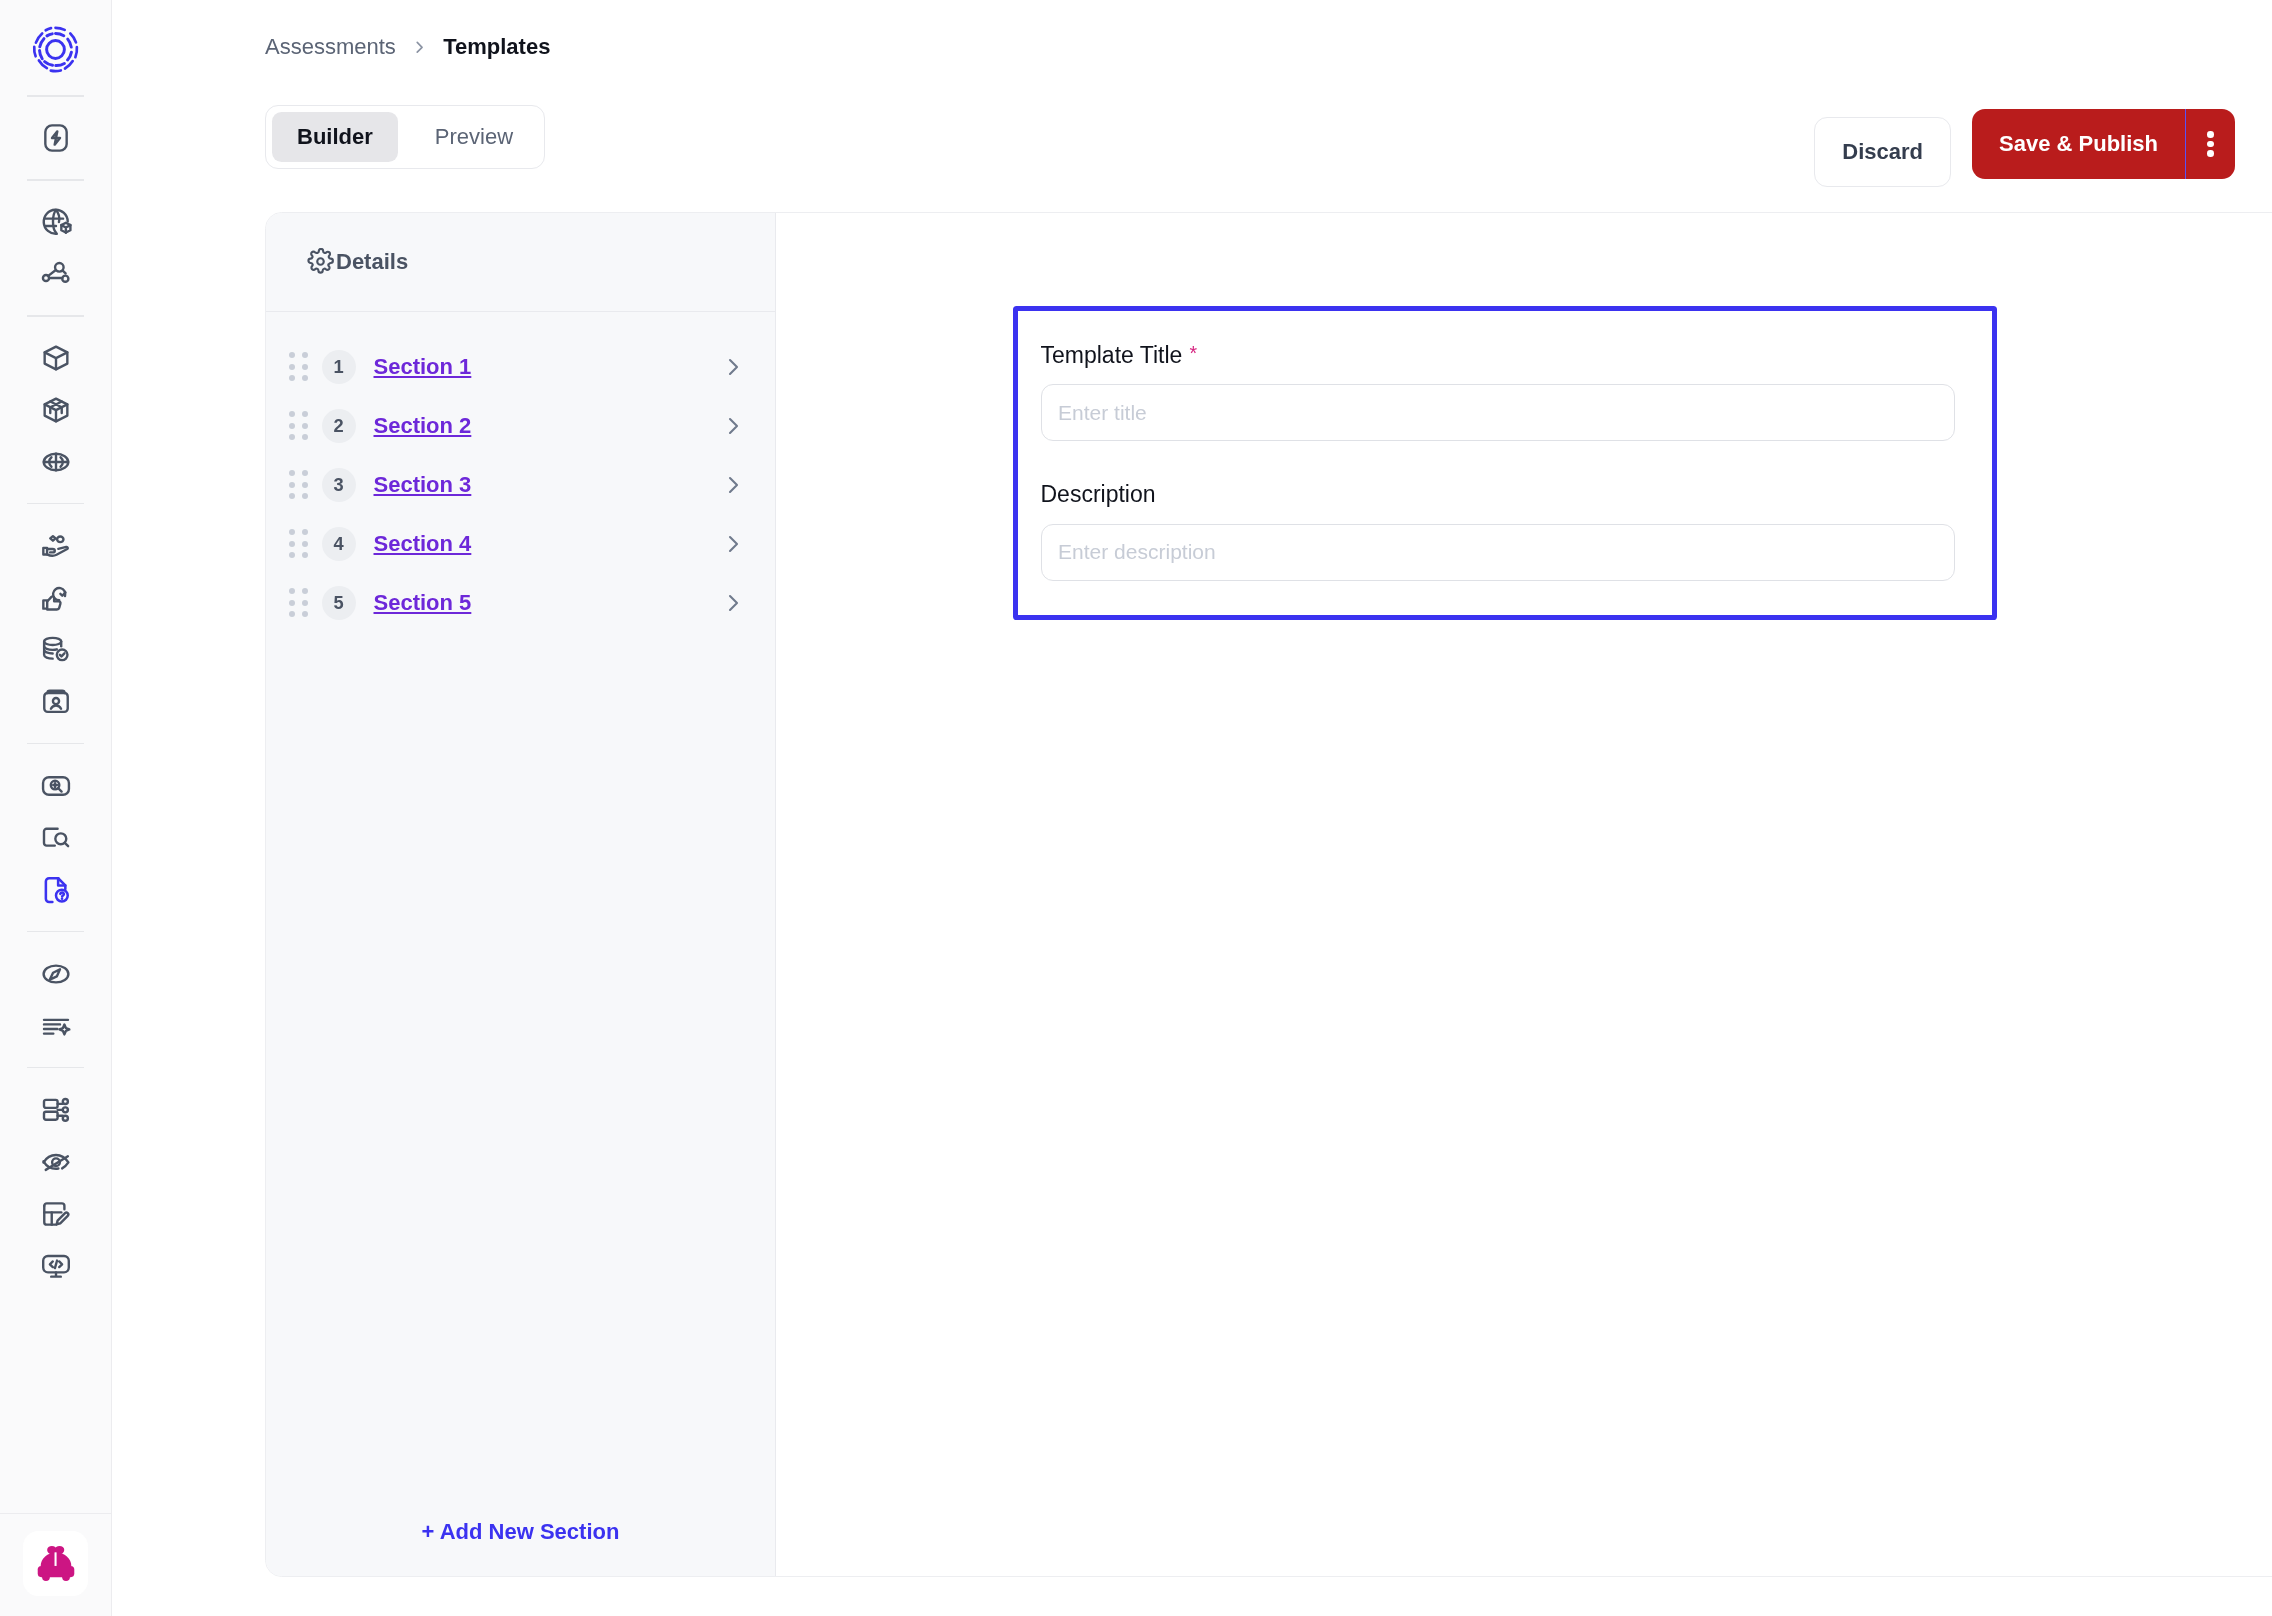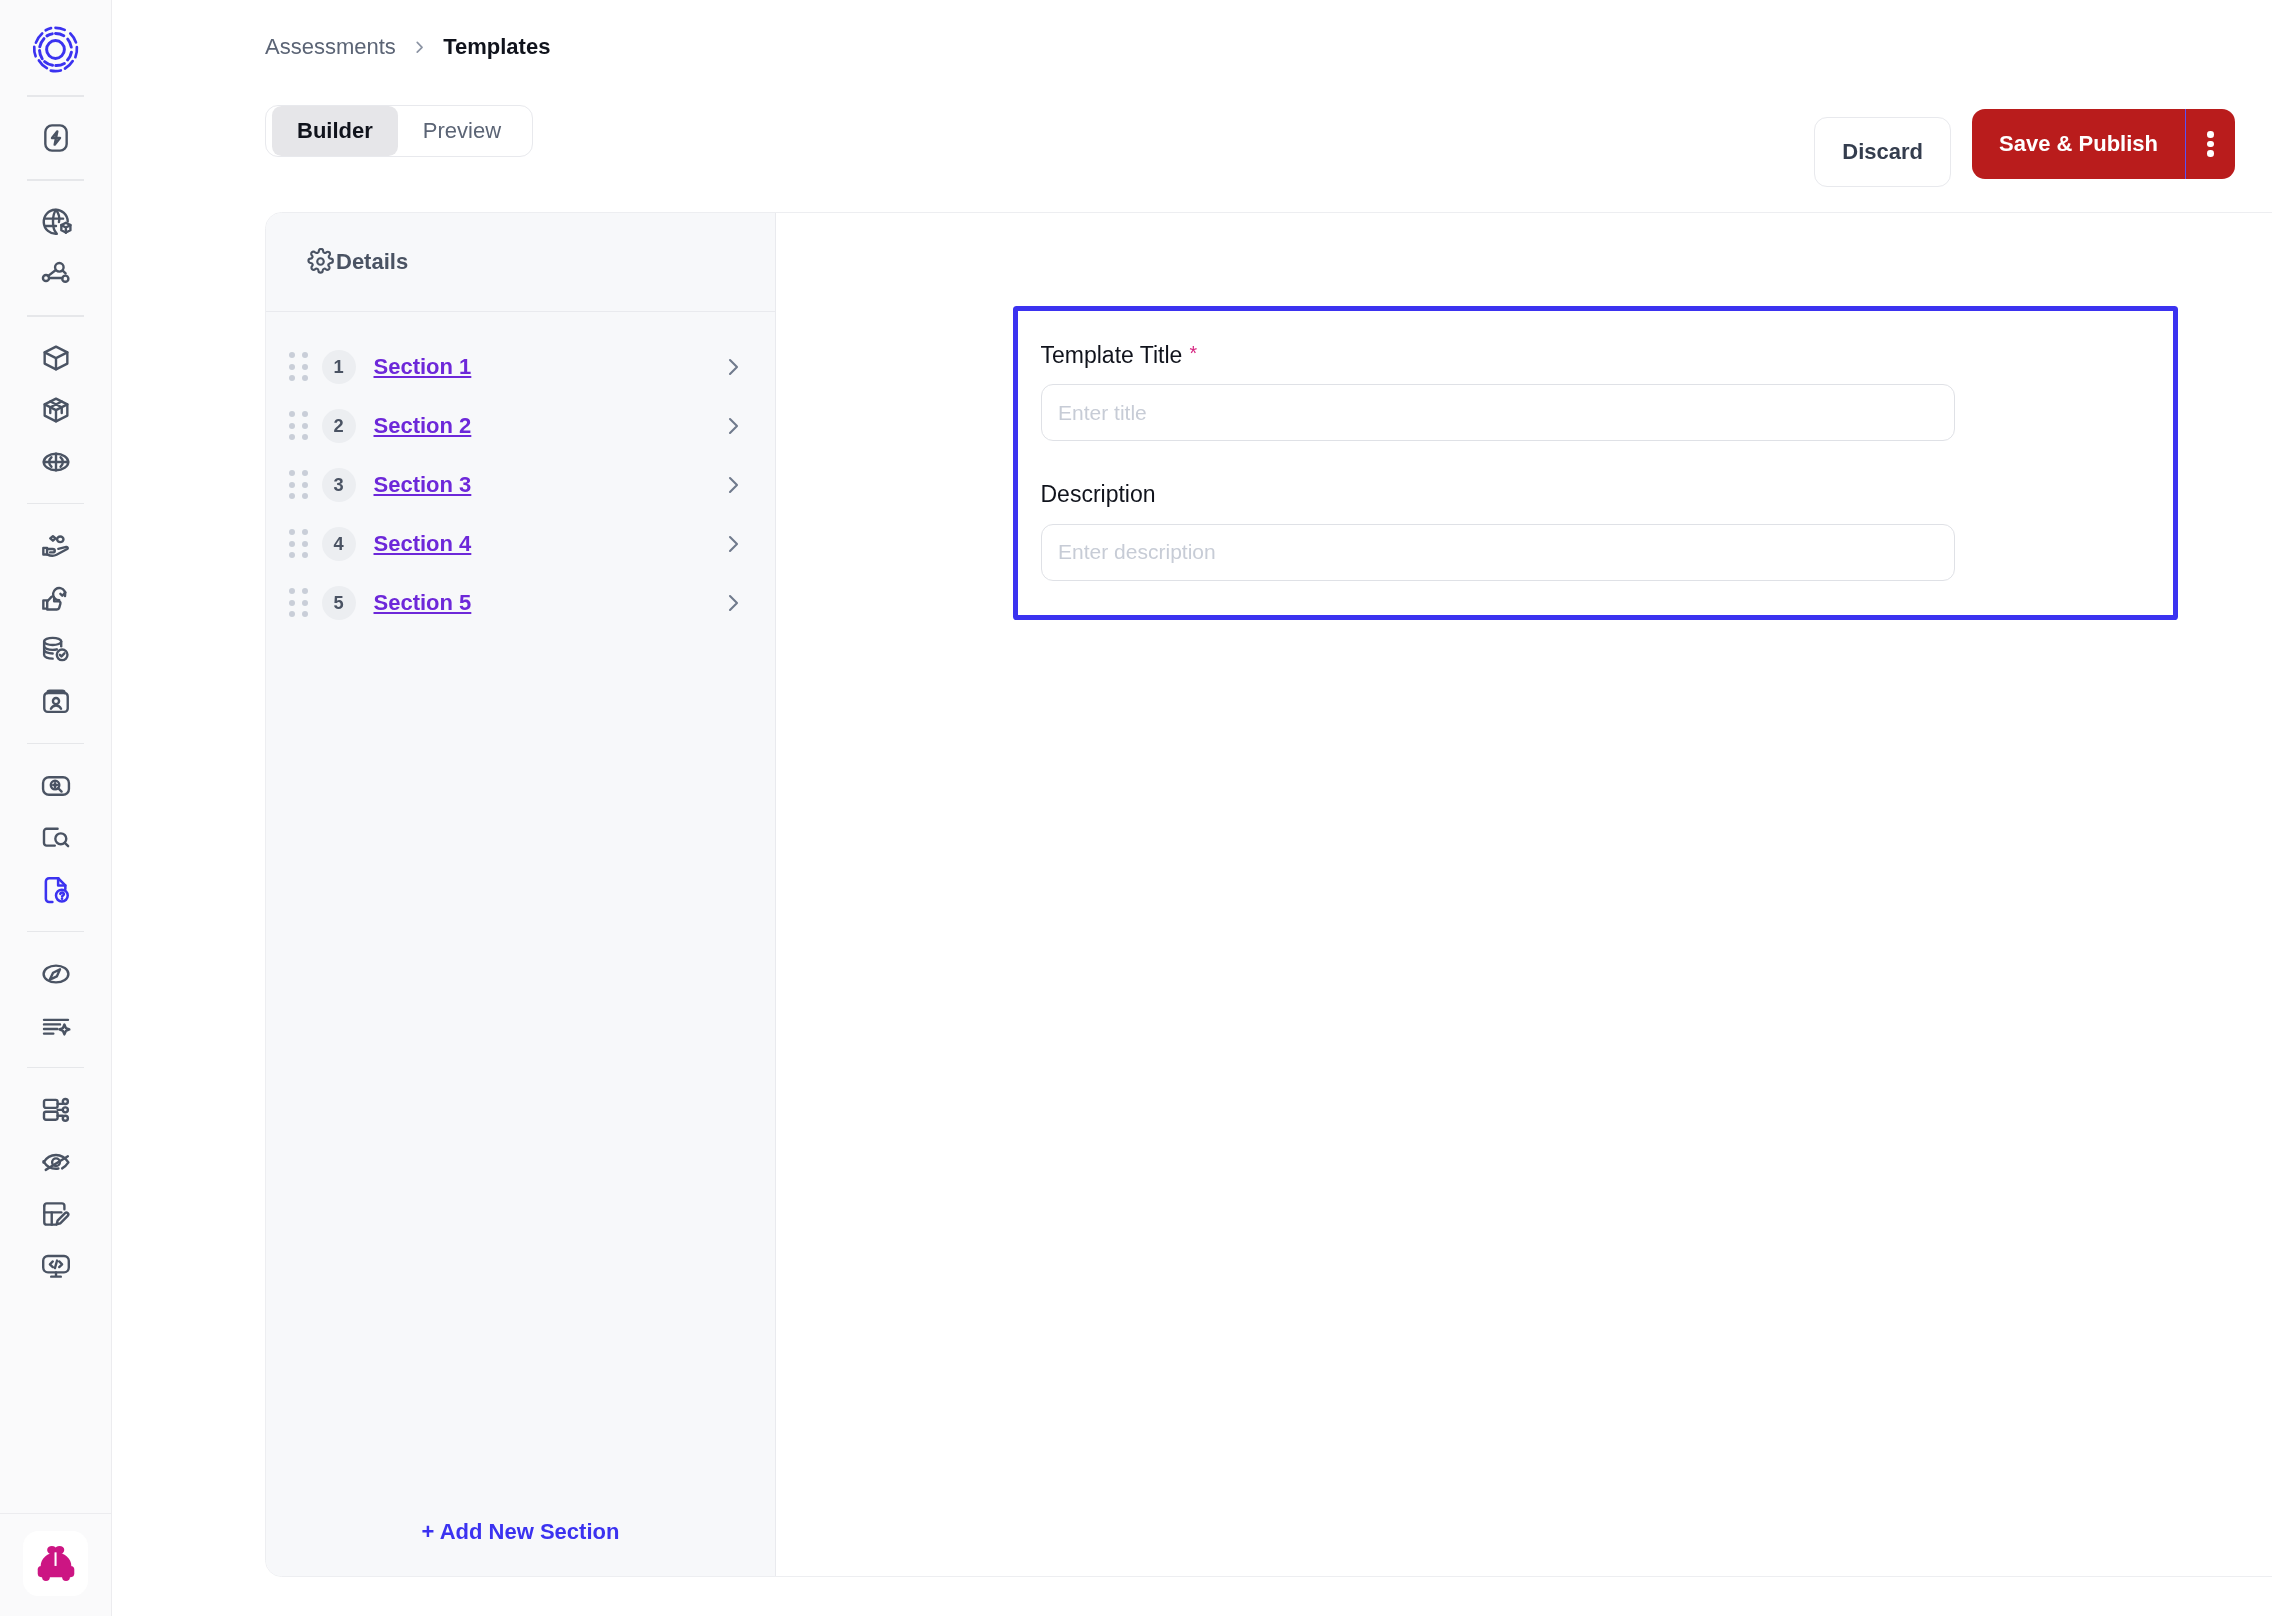--- a/index.html
+++ b/index.html
@@ -106,28 +106,28 @@
   }
   .crumb-muted { color: #5b6475; font-weight: 400; }
   .crumb-sep { display: flex; align-items: center; color: #8b93a3; }
   .crumb-current { color: #10131c; font-weight: 700; }
 
   
   .tabgroup {
     position: absolute;
     left: 153px;
     top: 105px;
-    height: 52px;
+    height: 64px;
     background: #ffffff;
     border: 1.2px solid #e8e9ed;
     border-radius: 13px;
     display: flex;
     align-items: center;
     padding: 6px;
-    gap: 0px;
+    gap: 12px;
   }
   .tab {
     height: 50px;
     padding: 0 25px;
     display: flex;
     align-items: center;
     justify-content: center;
     border-radius: 9.5px;
     font-size: 22px;
     color: #5b6475;
@@ -312,21 +312,21 @@
   .content {
     flex: 1 1 auto;
     position: relative;
     background: #ffffff;
   }
 
   .form-highlight {
     position: absolute;
     left: 237px;
     top: 93px;
-    width: 1165px;
+    width: 984px;
     height: 314px;
     border: 5.3px solid #3b32f0;
     border-radius: 3.6px;
     background: #ffffff;
     padding: 31px 22.5px 0 22.5px;
   }
 
   .field { margin-bottom: 0; }
   .field-label {
     font-size: 23px;

